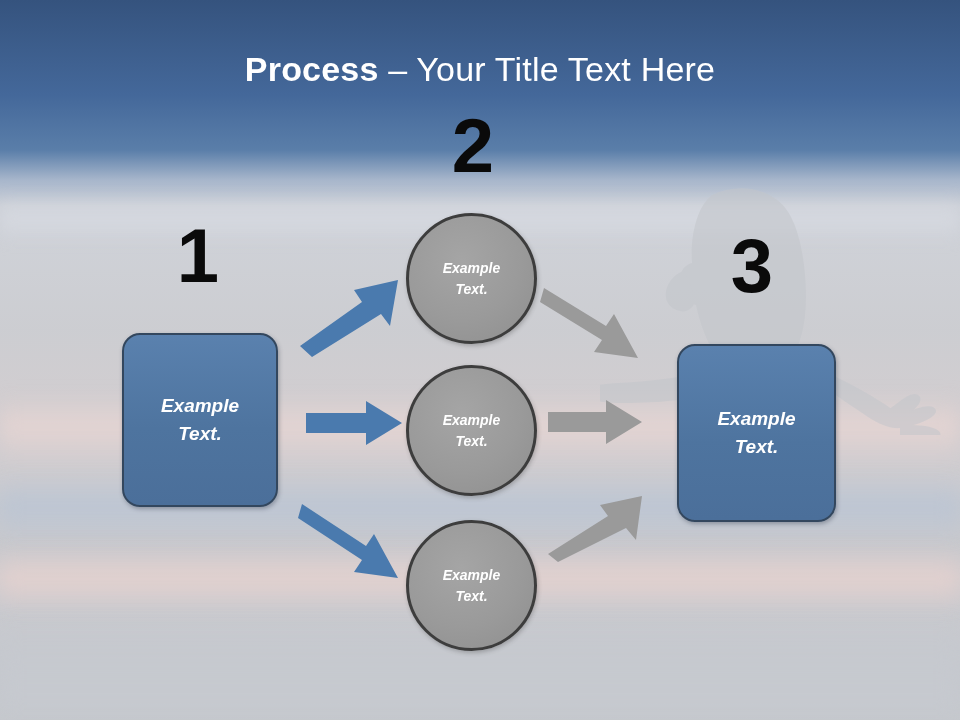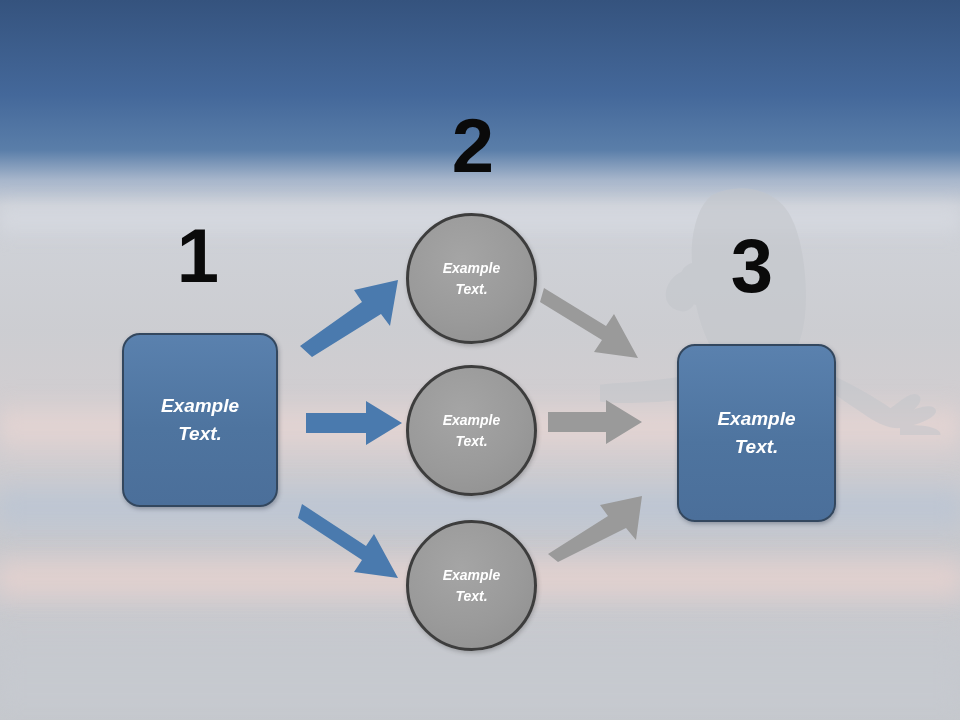--- a/index.html
+++ b/index.html
@@ -170,20 +170,23 @@
                C306 236 298 228 286 220 C262 204 226 186 204 178 Z"></path>
 
       <path d="M284 228 C292 222 300 216 306 212 C312 208 318 208 320 212 C322 216 318 222 310 228
                C302 234 292 238 286 238 Z"></path>
       <path d="M296 232 C304 228 314 224 322 222 C330 220 336 222 336 226 C336 230 330 234 320 238
                C310 242 300 242 296 240 Z"></path>
       <path d="M300 240 C310 240 322 240 330 242 C338 244 342 248 340 251 L300 250 Z"></path>
     </g>
   </svg>
 
+  <div class="title">
+    <span class="strong">Process</span><span class="light"> – Your Title Text Here</span>
+  </div>
 
   <div class="step-num" id="num1">1</div>
   <div class="step-num" id="num2">2</div>
   <div class="step-num" id="num3">3</div>
 
   <div class="proc-box" id="box1">
     <div>
       <div>Example</div>
       <div>Text.</div>
     </div>

